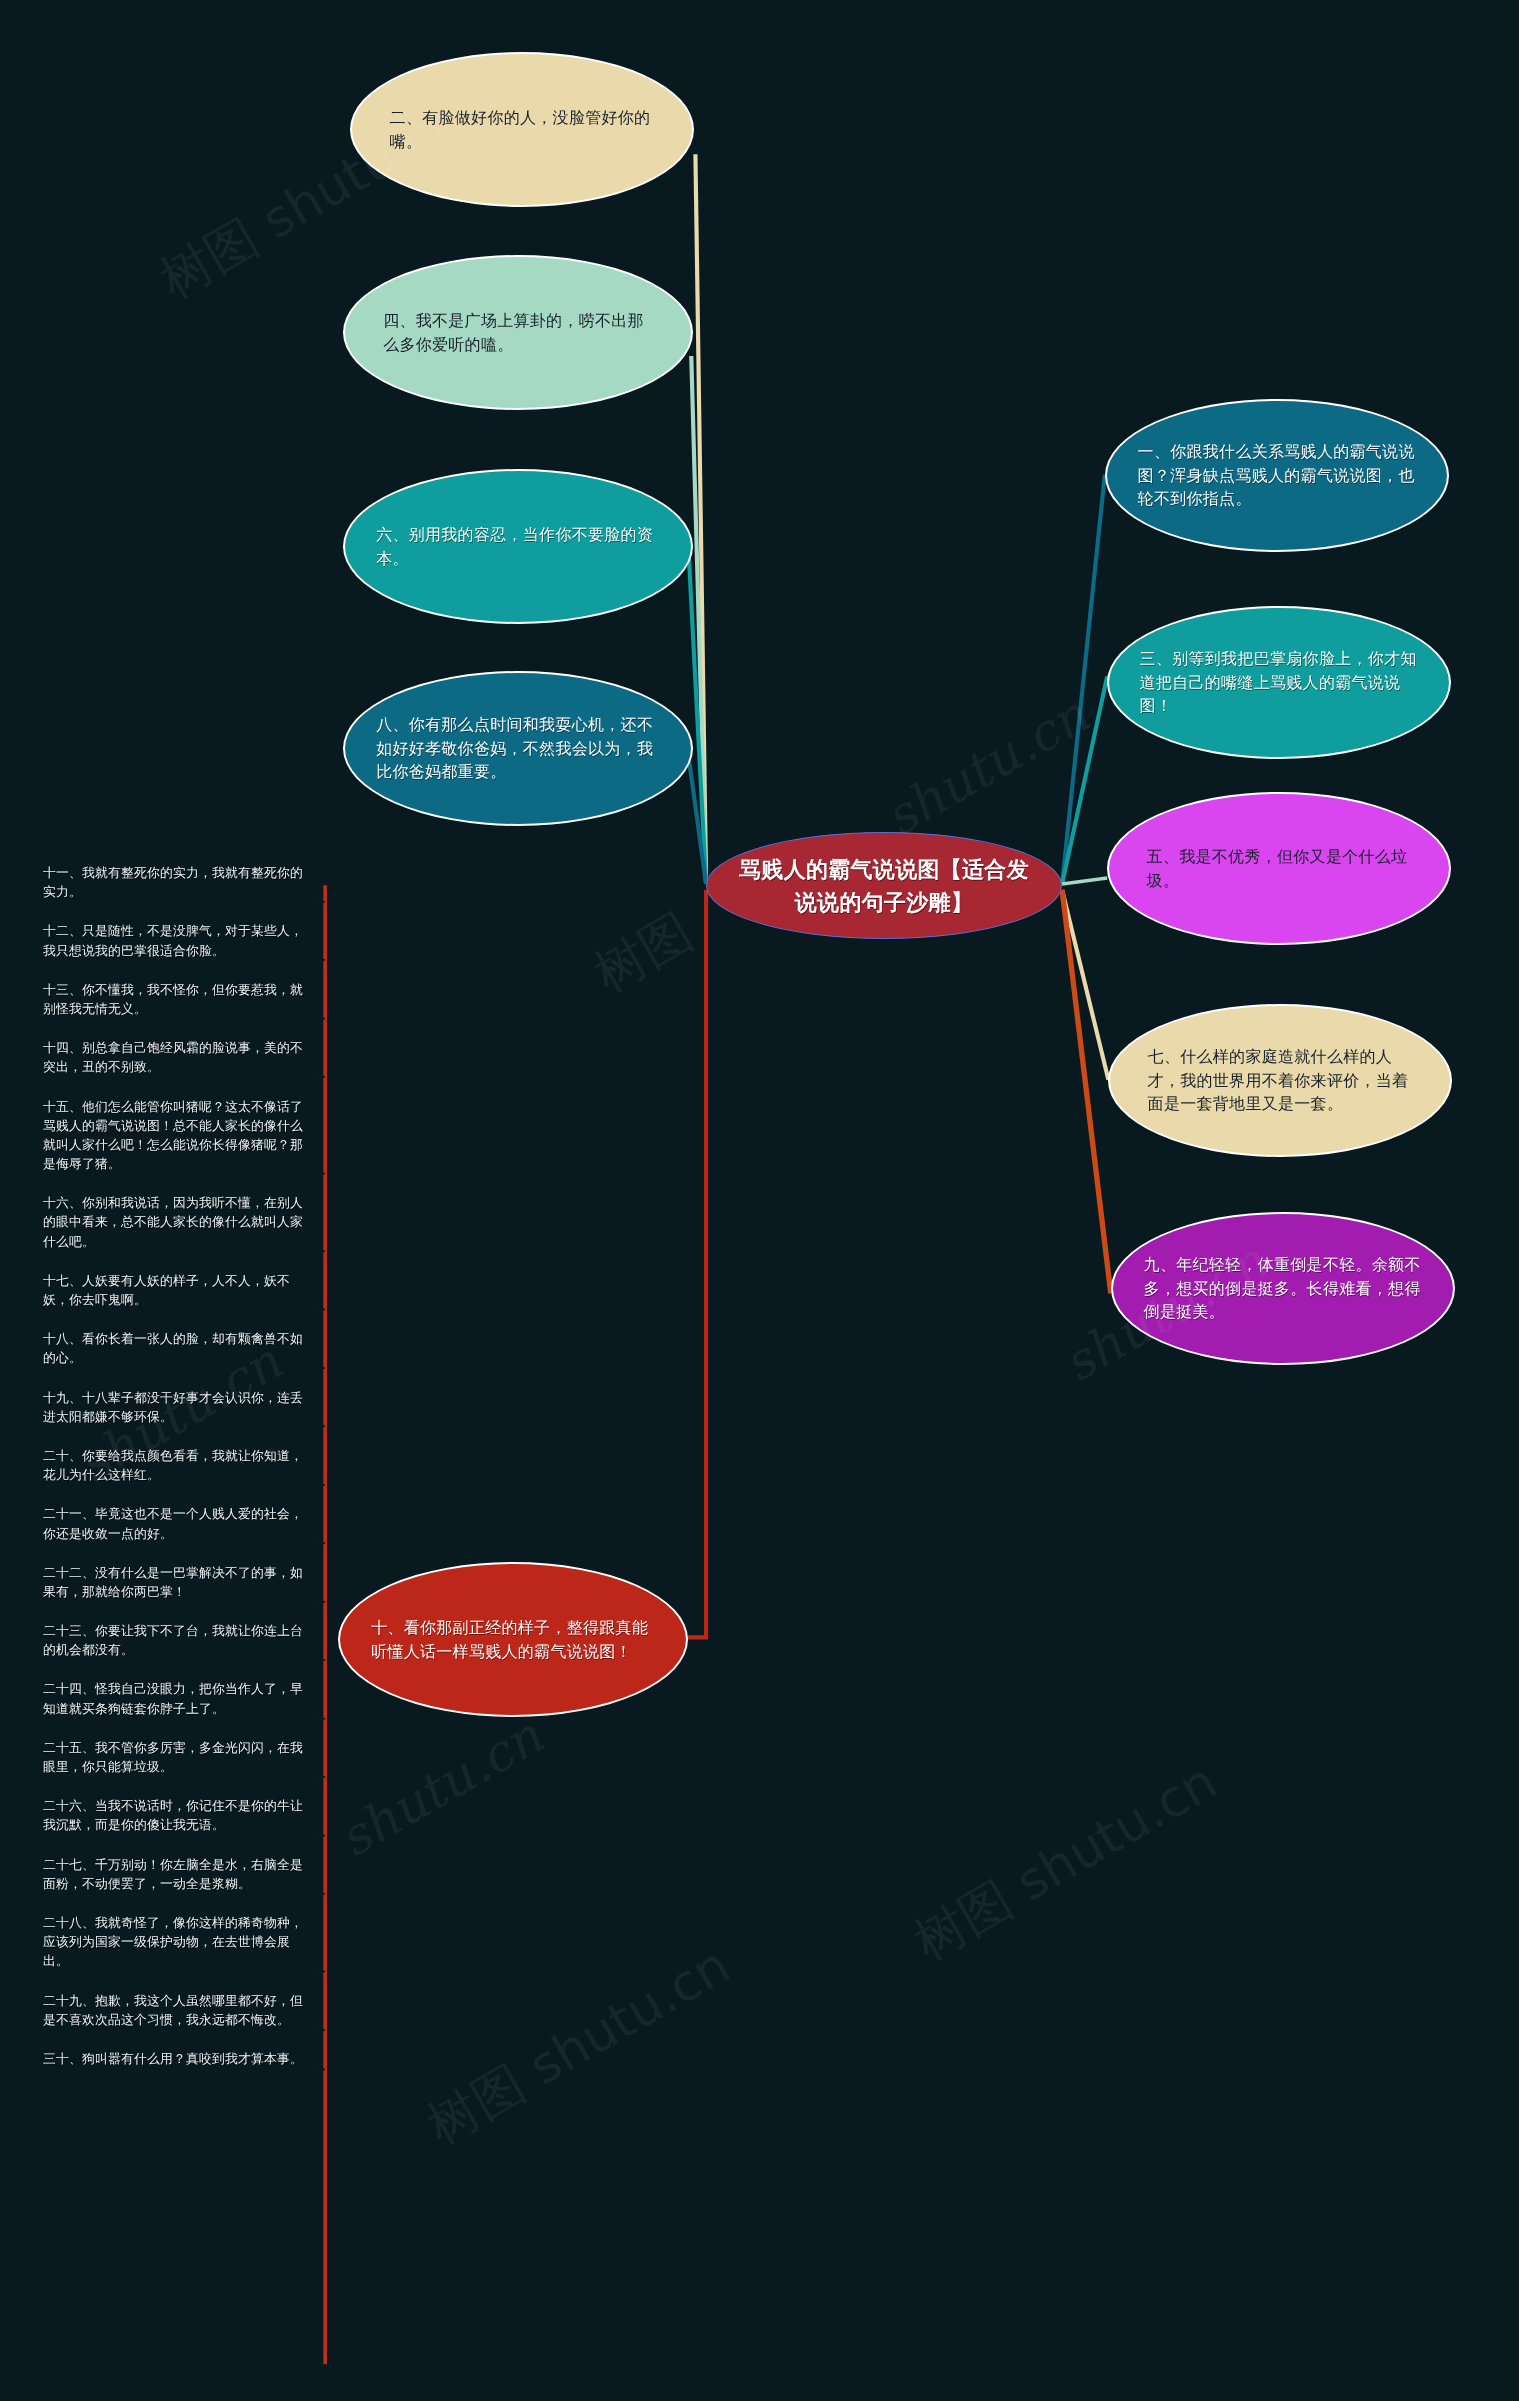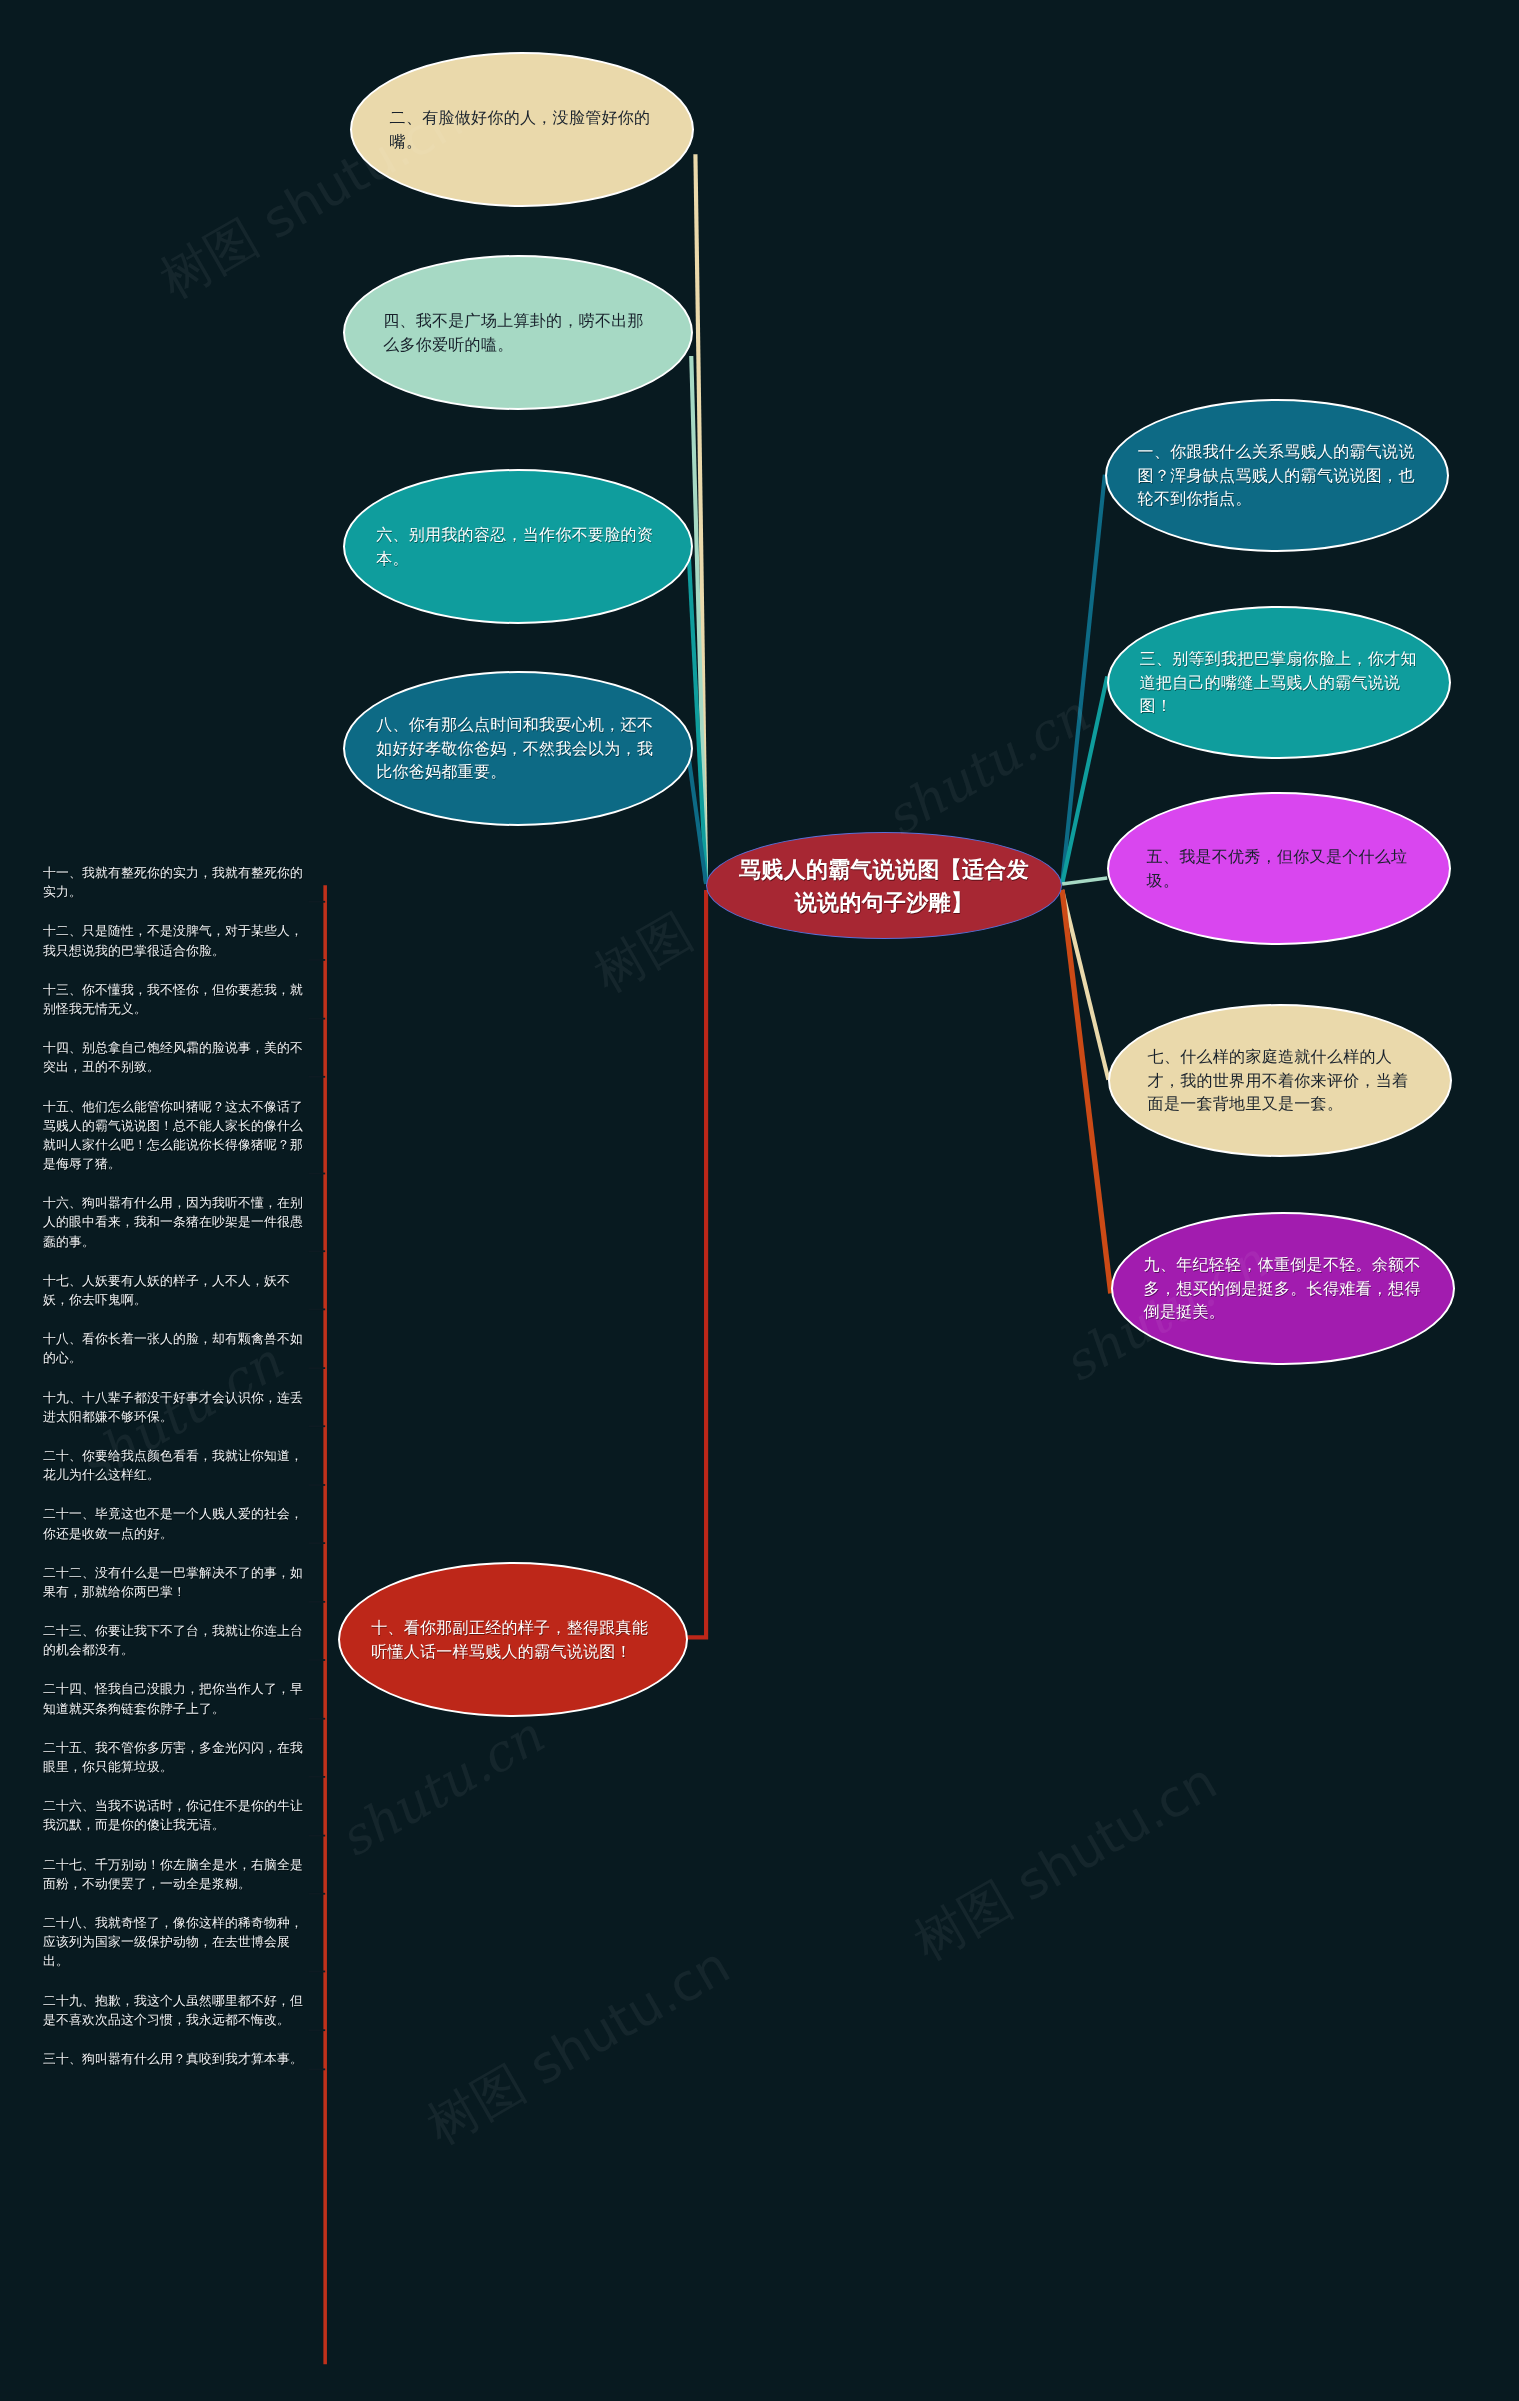--- a/index.html
+++ b/index.html
@@ -144,21 +144,21 @@
     <div class="leaf-item">十一、我就有整死你的实力，我就有整死你的实力。</div>
     <div class="leaf-spacer"></div>
     <div class="leaf-item">十二、只是随性，不是没脾气，对于某些人，我只想说我的巴掌很适合你脸。</div>
     <div class="leaf-spacer"></div>
     <div class="leaf-item">十三、你不懂我，我不怪你，但你要惹我，就别怪我无情无义。</div>
     <div class="leaf-spacer"></div>
     <div class="leaf-item">十四、别总拿自己饱经风霜的脸说事，美的不突出，丑的不别致。</div>
     <div class="leaf-spacer"></div>
     <div class="leaf-item">十五、他们怎么能管你叫猪呢？这太不像话了骂贱人的霸气说说图！总不能人家长的像什么就叫人家什么吧！怎么能说你长得像猪呢？那是侮辱了猪。</div>
     <div class="leaf-spacer"></div>
-    <div class="leaf-item">十六、狗叫嚣有什么用，因为我听不懂，在别人的眼中看来，我和一条猪在吵架是一件很愚蠢的事。</div>
+    <div class="leaf-item">十六、你别和我说话，因为我听不懂，在别人的眼中看来，总不能人家长的像什么就叫人家什么吧。</div>
     <div class="leaf-spacer"></div>
     <div class="leaf-item">十七、人妖要有人妖的样子，人不人，妖不妖，你去吓鬼啊。</div>
     <div class="leaf-spacer"></div>
     <div class="leaf-item">十八、看你长着一张人的脸，却有颗禽兽不如的心。</div>
     <div class="leaf-spacer"></div>
     <div class="leaf-item">十九、十八辈子都没干好事才会认识你，连丢进太阳都嫌不够环保。</div>
     <div class="leaf-spacer"></div>
     <div class="leaf-item">二十、你要给我点颜色看看，我就让你知道，花儿为什么这样红。</div>
     <div class="leaf-spacer"></div>
     <div class="leaf-item">二十一、毕竟这也不是一个人贱人爱的社会，你还是收敛一点的好。</div>

